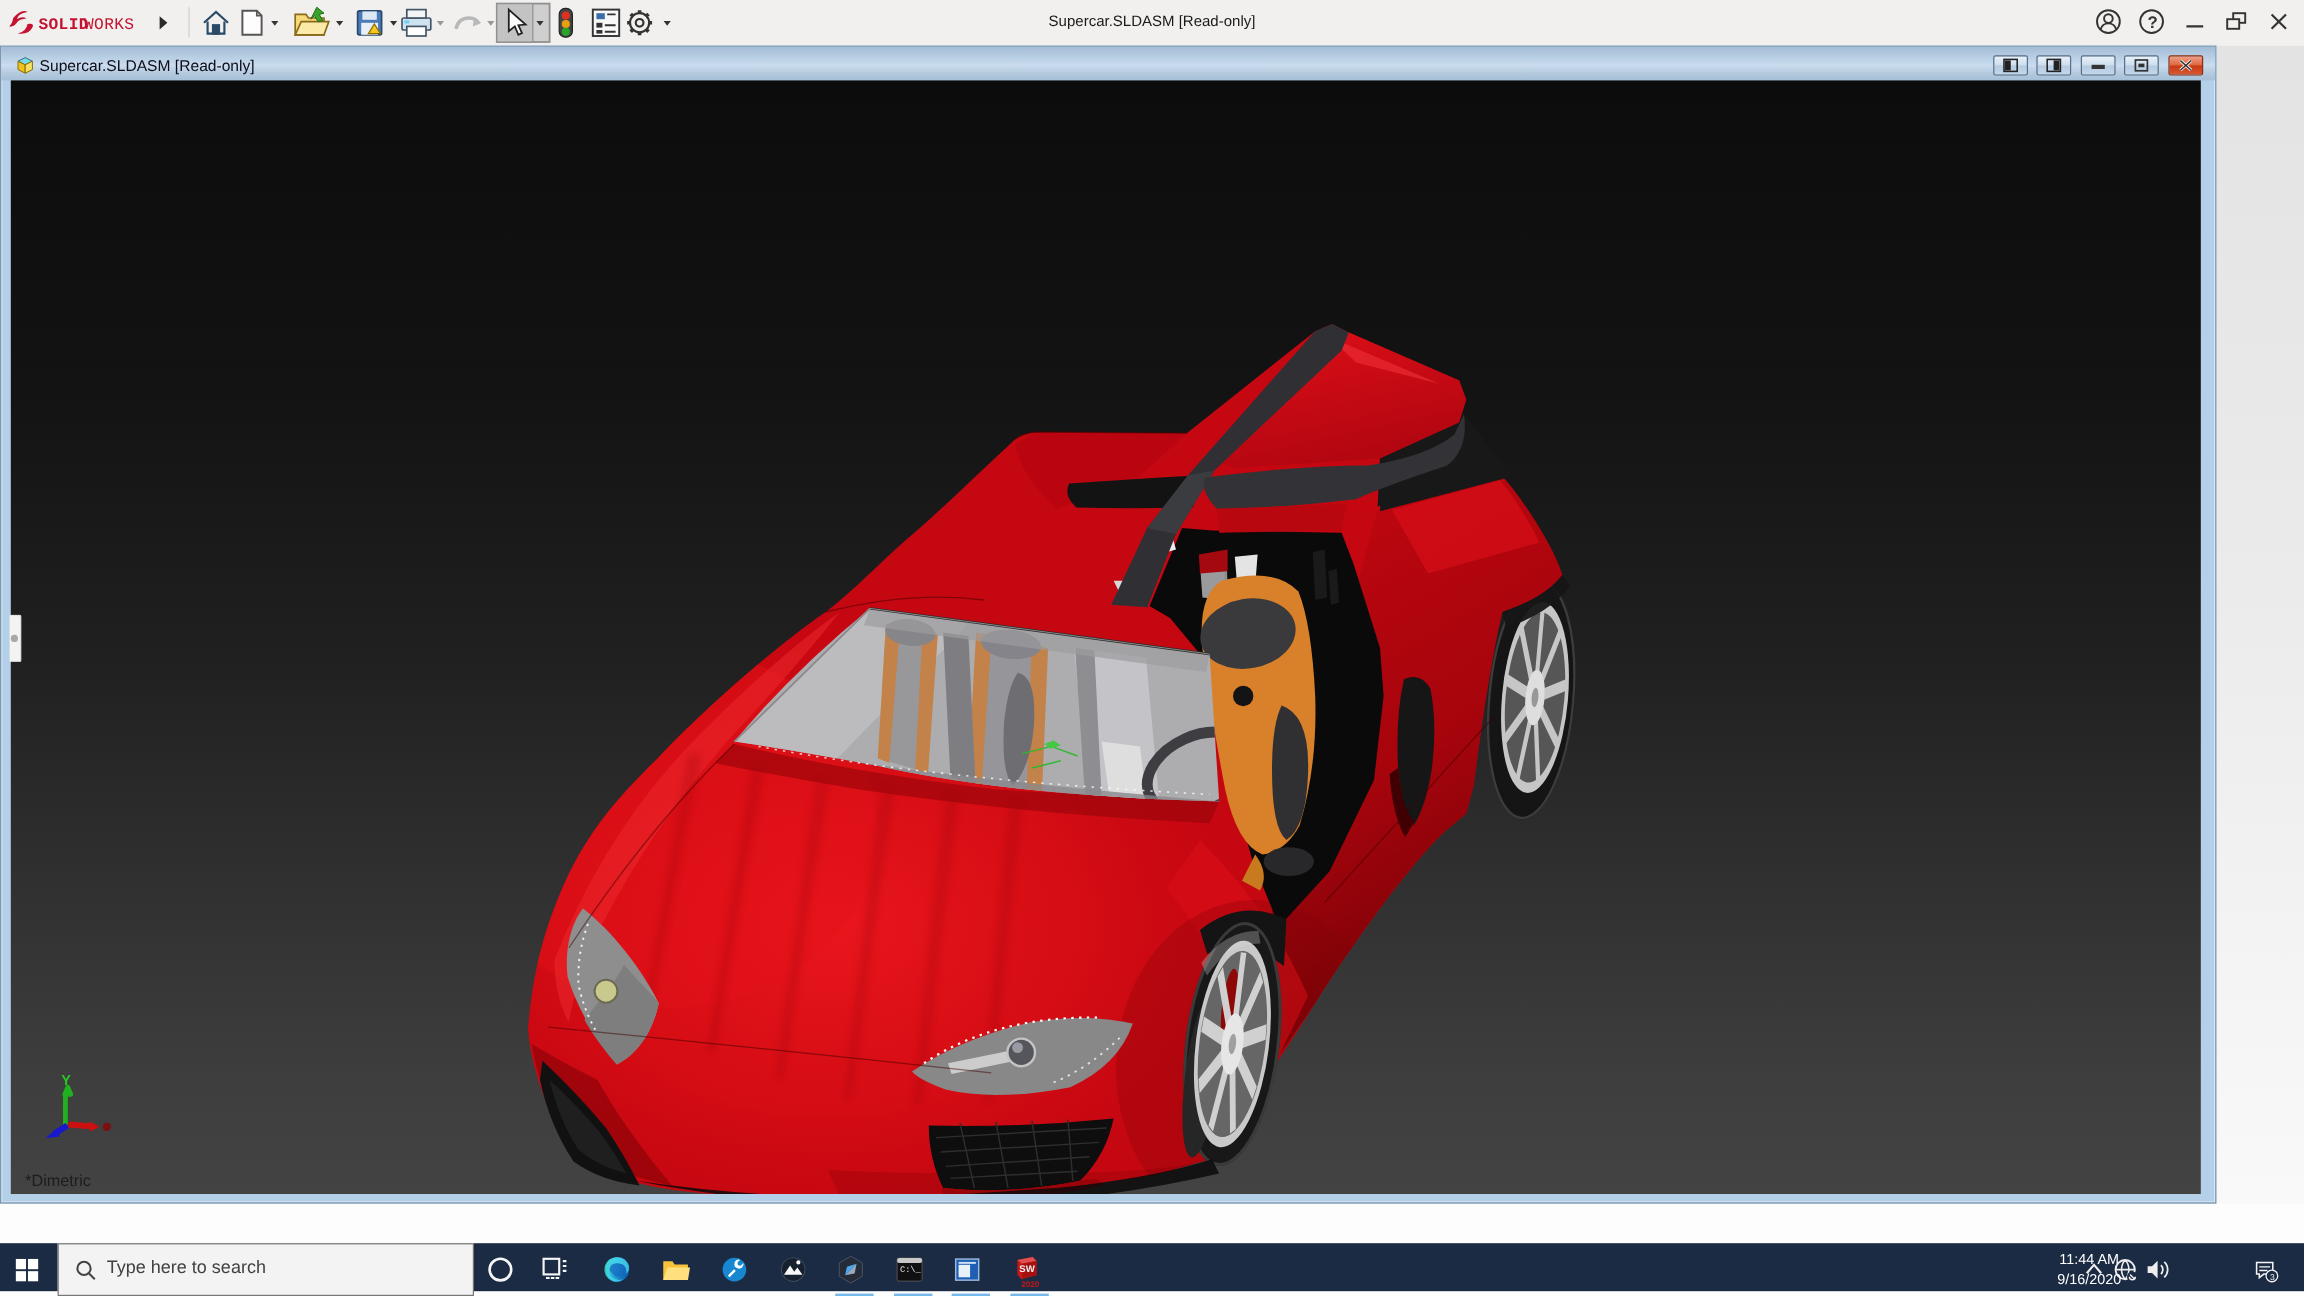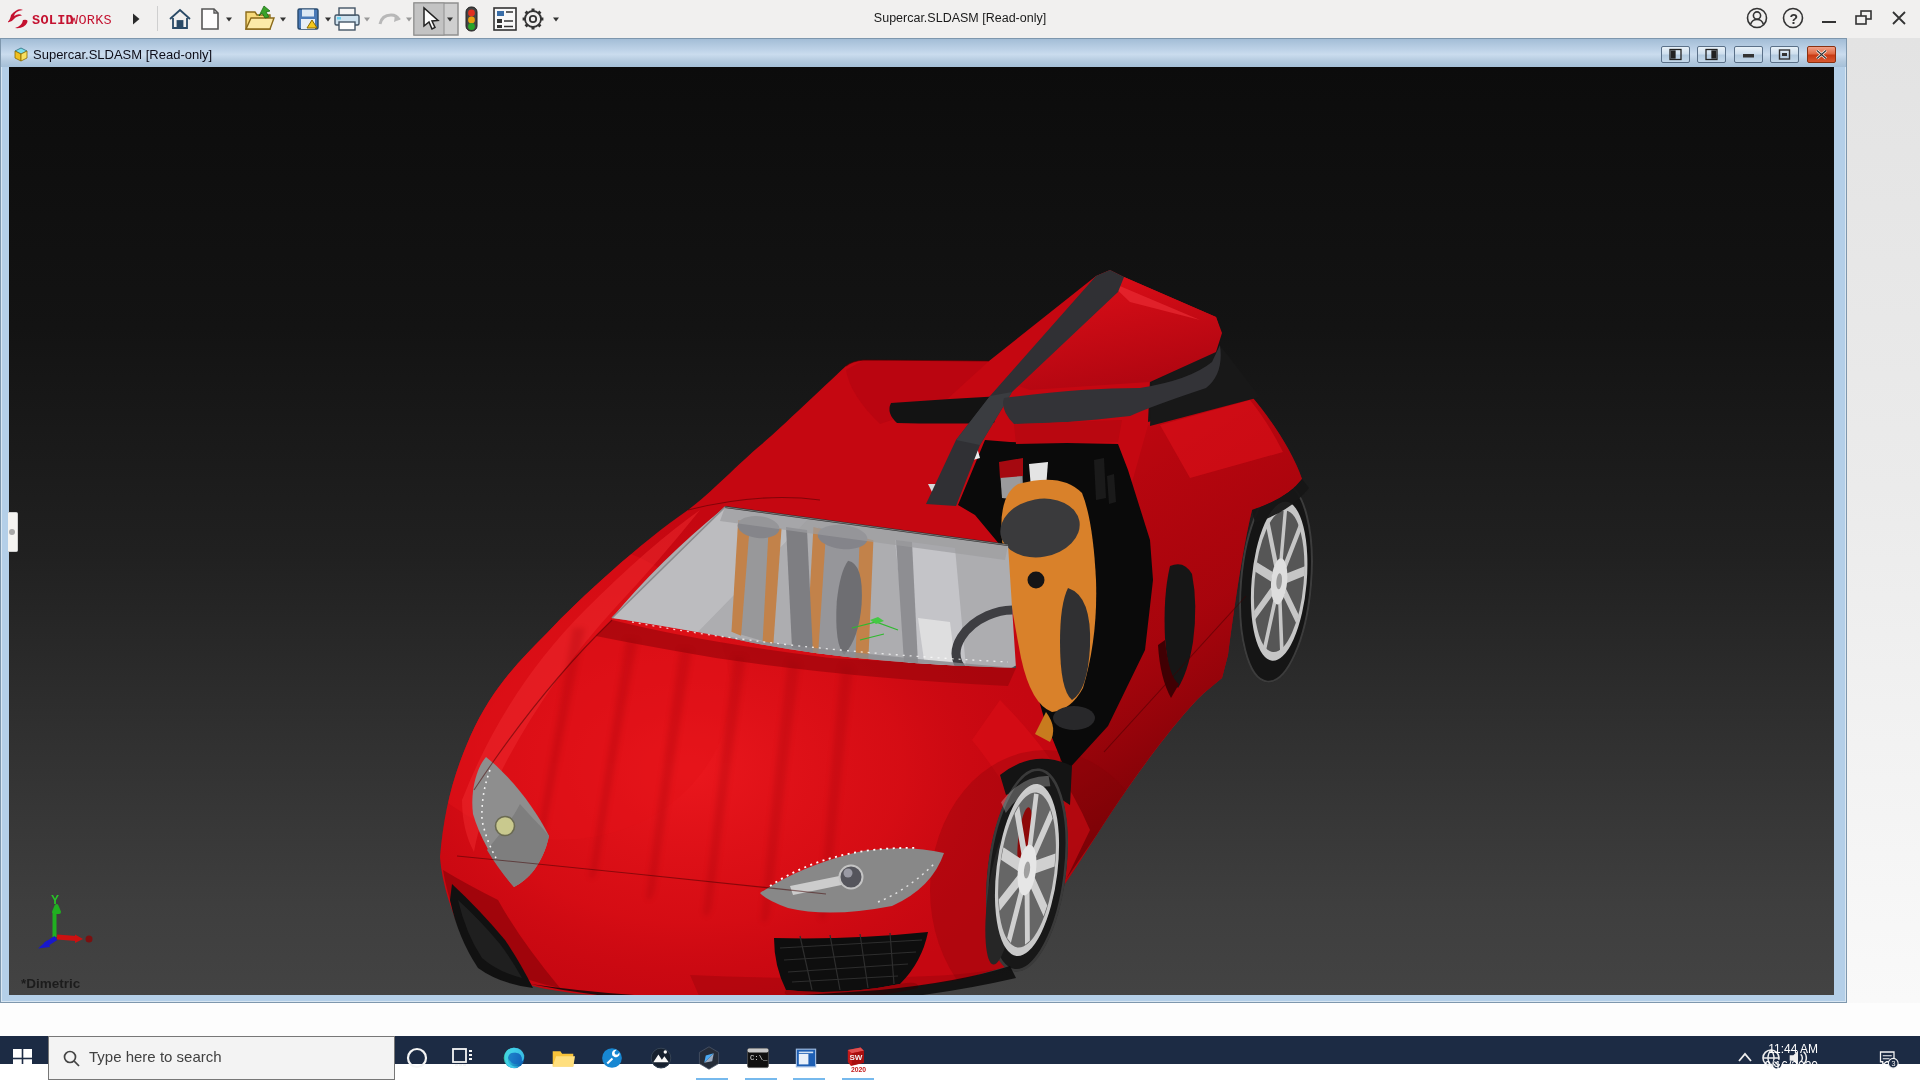--- a/index.html
+++ b/index.html
@@ -7,31 +7,31 @@
 #appbar { position:absolute; left:0; top:0; width:1920px; height:38px; background:#f1f0ef; }
 #apptitle { position:absolute; left:0; top:0; width:1920px; height:36px; text-align:center; line-height:36px; font-size:12.5px; color:#1a1a1a; }
 #logo { position:absolute; left:8px; top:5px;font-family:Liberation Mono, monospace; }
 #appbg-right { position:absolute; left:1847px; top:38px; width:73px; height:998px; background:linear-gradient(180deg,#e3e3e3 0%,#ebebeb 45%,#fafafa 100%); }
 #bottomstrip { position:absolute; left:0; top:1003px; width:1920px; height:33px; background:#fdfdfd; }
 #docwin { position:absolute; left:0; top:38px; width:1847px; height:965px; background:#b4cfe8; border:1px solid #7e97ad; box-shadow:inset 0 0 0 1px #d8e6f2; }
 #doctitle { position:absolute; left:0; top:0; width:100%; height:28px; font-size:13px; color:#0d0d18; background:linear-gradient(180deg,#a3bdd6 0%,#bdd2e7 38%,#cadcee 55%,#b3c9de 80%,#a5c0d8 100%); }
 #doctitle span { position:absolute; left:32px; top:8px; }
 #dicon { position:absolute; left:12px; top:6px; }
 #viewport { position:absolute; left:8px; top:28px; width:1825px; height:928px; overflow:hidden; background:linear-gradient(180deg,#0c0c0c 0%,#131313 28%,#202020 52%,#303030 72%,#3e3e3e 90%,#434343 100%); }
-#dimetric { position:absolute; left:12px; top:909px; color:#1c1c1c; font-weight:bold; font-size:13.5px; }
+#dimetric { position:absolute; left:12px; top:909px; color:#1c1c1c; font-weight:normal; font-size:13.5px; }
 #sidetab { position:absolute; left:7px; top:473px; width:10px; height:40px; background:#f4f3f1; border:1px solid #cfcfcf; border-left:none; border-radius:0 2px 2px 0; }
 #sidetab:after { content:""; position:absolute; left:1px; top:16px; width:6px; height:6px; border-radius:50%; background:#a8a8a8; }
 #winbtns { position:absolute; right:10px; top:7px; }
 .wbtn { display:inline-block; width:29px; height:17px; margin-left:4px; border:1px solid #5a7088; border-radius:2px; background:linear-gradient(180deg,#e8f1f8 0%,#cfdfee 45%,#b4cbe0 55%,#c4d8ea 100%); position:relative; vertical-align:top; }
 .wbtn.close { background:linear-gradient(180deg,#f0a088 0%,#e06a44 45%,#c83a14 55%,#d85830 100%); border-color:#8a3010; }
-#taskbar { position:absolute; left:0; top:1036px; width:1920px; height:28px; background:#1c2b44; }
+#taskbar { position:absolute; left:0; top:1036px; width:1920px; height:40px; background:#1c2b44; }
 #start { position:absolute; left:13px; top:13px; }
 #search { position:absolute; left:48px; top:0px; width:347px; height:44px; background:#f3f3f3; border:1px solid #777; color:#414141; font-size:15px; }
 #search .stext { position:absolute; left:40px; top:11px; }
-#clock { position:absolute; left:1710px; top:5px; width:62px; text-align:right; font-size:12px; color:#fff; line-height:17px;margin-left:46px; }
+#clock { position:absolute; left:1710px; top:5px; width:62px; text-align:center; font-size:12px; color:#fff; line-height:17px; }
 .ticon { position:absolute; top:0; width:24px; height:44px; }
 .runbar { position:absolute; top:42px; width:32px; height:2px; background:#76b9ed; }
 </style>
 </head>
 <body>
 
 <div id="appbar">
   <div id="apptitle">Supercar.SLDASM [Read-only]</div>
   <div id="logo">
   <svg width="150" height="28" viewBox="0 0 150 28">

